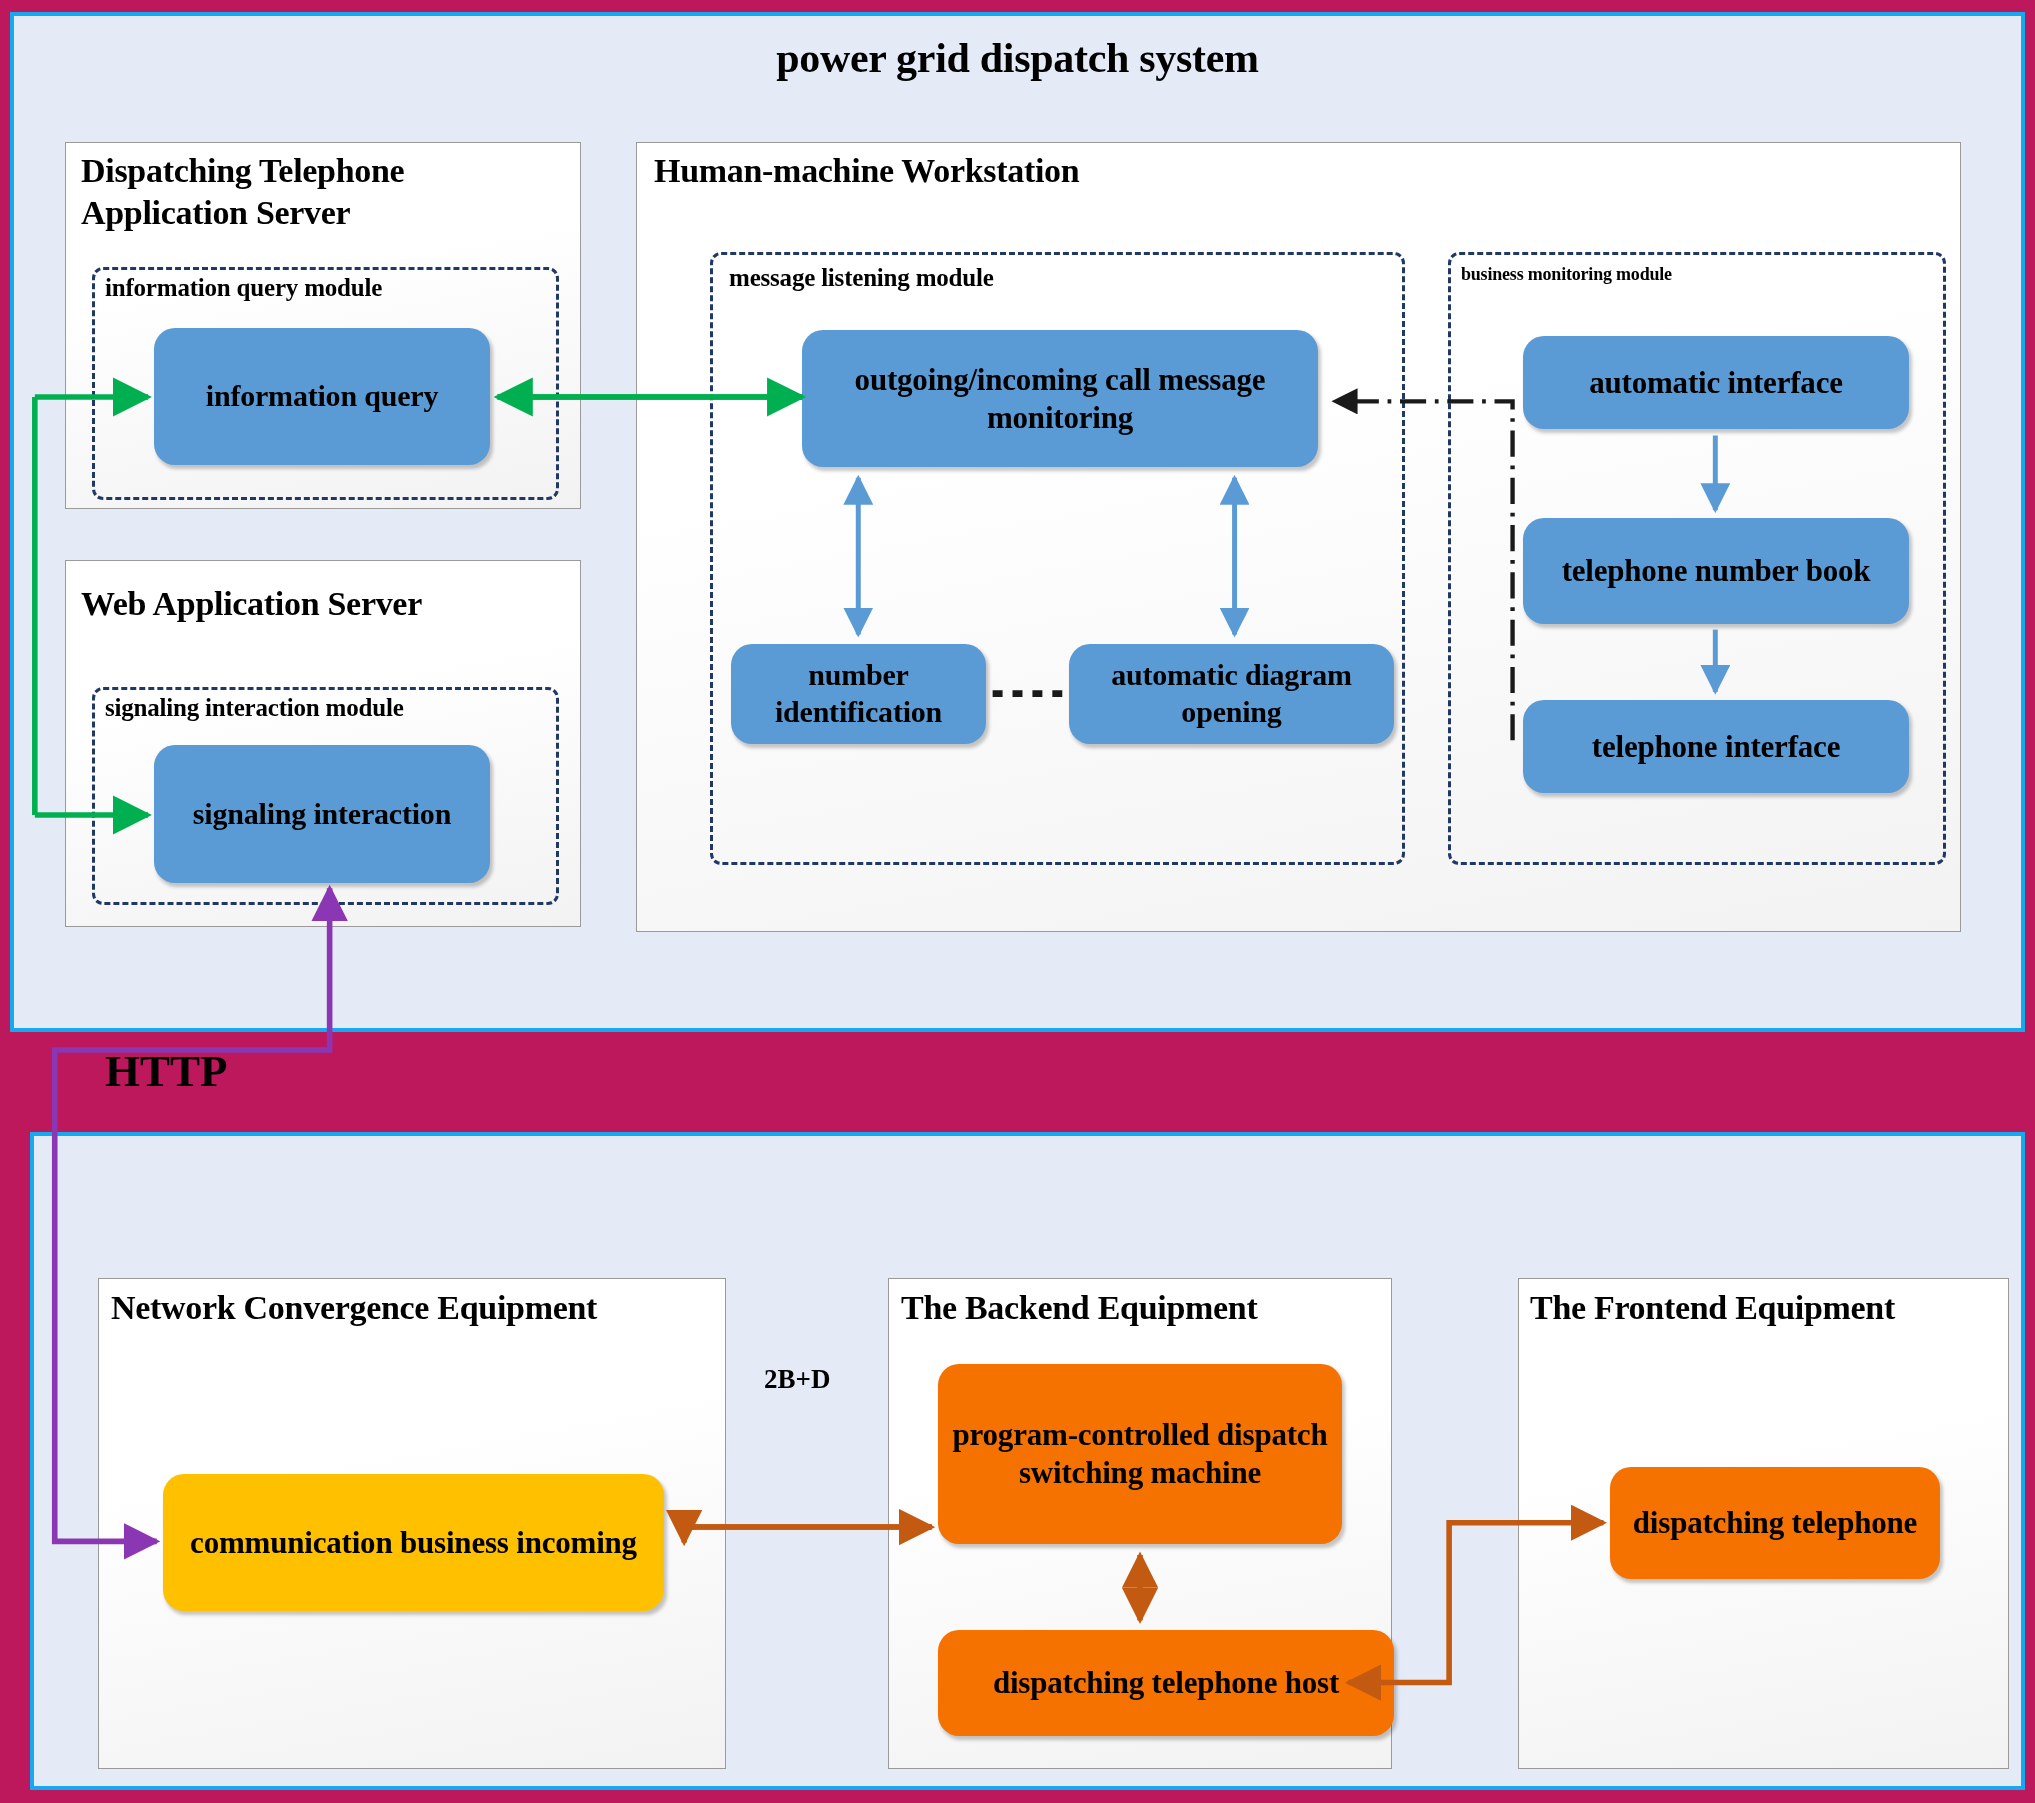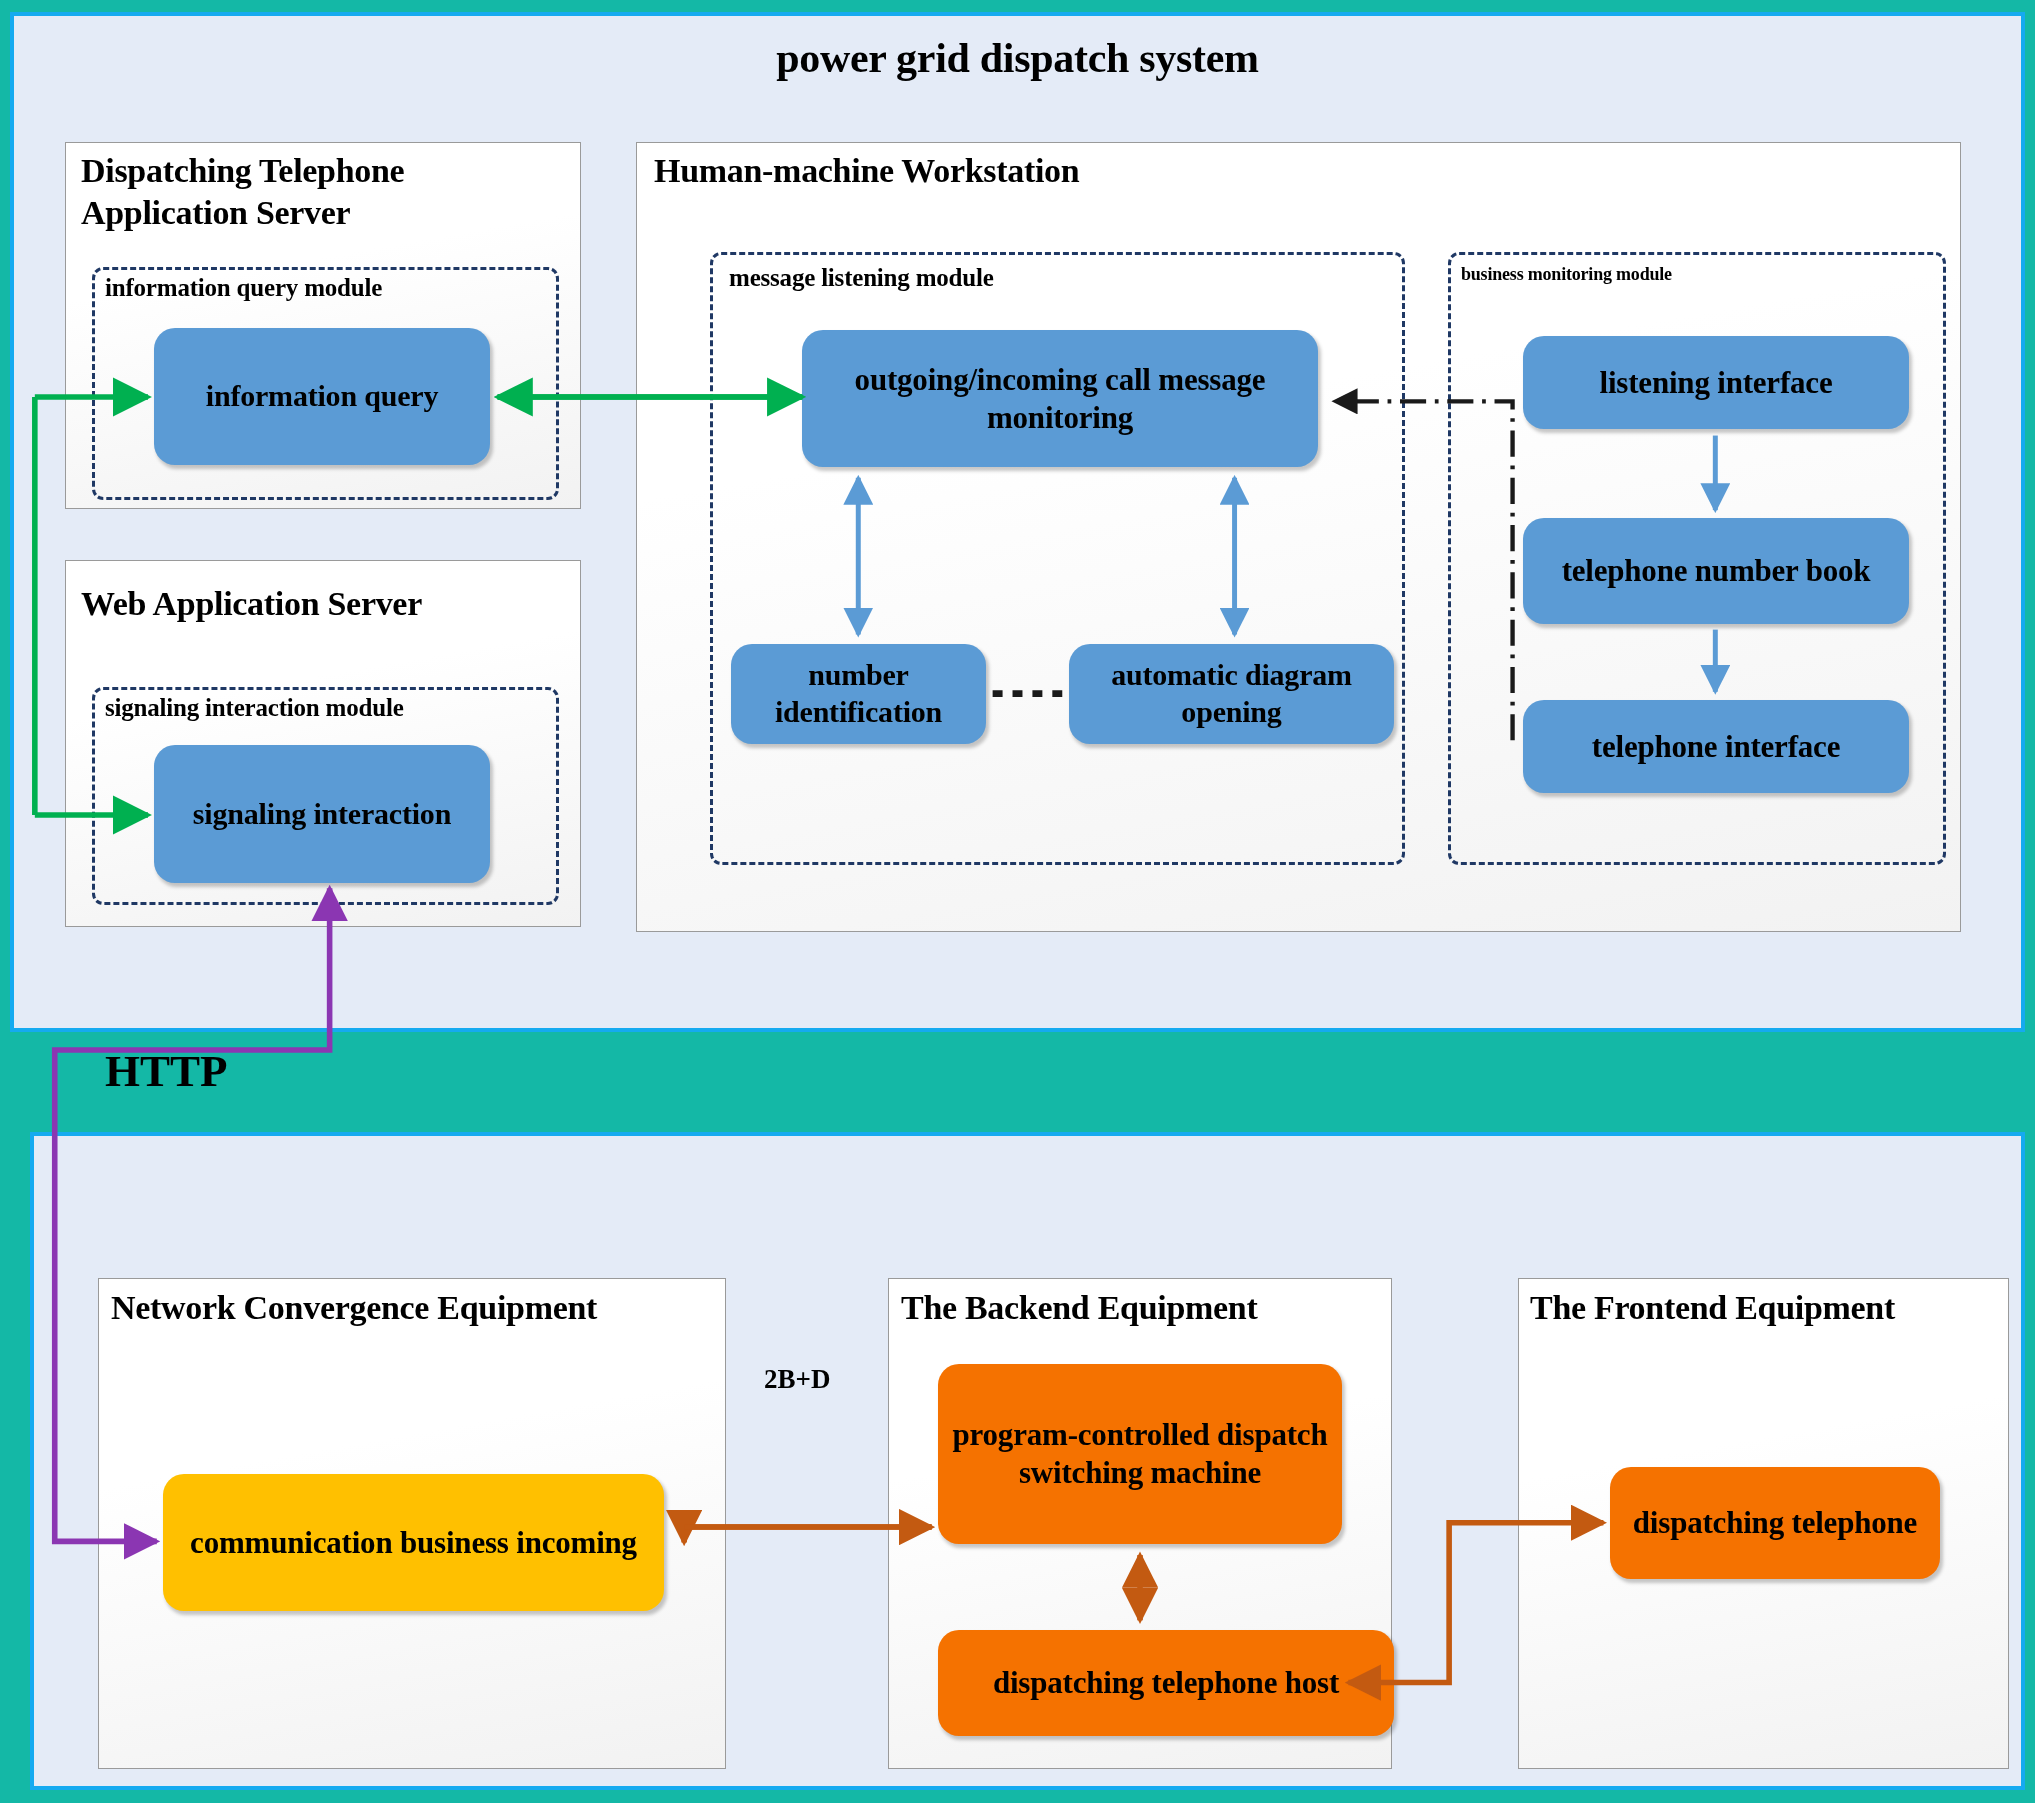--- a/index.html
+++ b/index.html
@@ -1,19 +1,19 @@
 <!DOCTYPE html>
 <html style="font-size:10px"><head>
 <meta charset="utf-8">
 <style>
   html,body{margin:0;padding:0;background:#ffffff;}
   #root{
     position:relative;
     width:2035px;height:1804px;
-    background:#14b8a6;
+    background:#be185d;
     font-family:"Liberation Serif", serif;
     overflow:hidden;
   }
   .abs{position:absolute;box-sizing:border-box;}
 
   
   .sys-frame{
     background:#e4ebf7;
     border:4.4px solid #15aaf0;
   }
@@ -114,21 +114,21 @@
 
   <div class="abs node blue" style="left:802px;top:330px;width:516px;height:137px;font-size:31px;">outgoing/incoming call message monitoring</div>
 
   <div class="abs node blue" style="left:731px;top:644px;width:255px;height:100px;font-size:30px;">number identification</div>
 
   <div class="abs node blue" style="left:1069px;top:644px;width:325px;height:100px;font-size:30px;">automatic diagram opening</div>
 
   <div class="abs module" style="left:1448px;top:252px;width:498px;height:613px;"></div>
   <div class="module-label" style="left:1461px;top:264px;font-size:18px;">business monitoring module</div>
 
-  <div class="abs node blue" style="left:1523px;top:336px;width:386px;height:93px;font-size:31px;">listening interface</div>
+  <div class="abs node blue" style="left:1523px;top:336px;width:386px;height:93px;font-size:31px;">automatic interface</div>
   <div class="abs node blue" style="left:1523px;top:518px;width:386px;height:106px;font-size:31px;">telephone number book</div>
   <div class="abs node blue" style="left:1523px;top:700px;width:386px;height:93px;font-size:31px;">telephone  interface</div>
 
   <div class="lbl" style="left:105px;top:1045px;font-size:45px;">HTTP</div>
 
   <div class="abs sys-frame" style="left:30px;top:1132px;width:1995px;height:658px;"></div>
 
   <div class="abs panel" style="left:98px;top:1278px;width:628px;height:491px;"></div>
   <div class="panel-title" style="left:111px;top:1289px;font-size:34px;">Network Convergence Equipment</div>
   <div class="abs node yellow" style="left:163px;top:1474px;width:501px;height:137px;font-size:31px;">communication business incoming</div>

